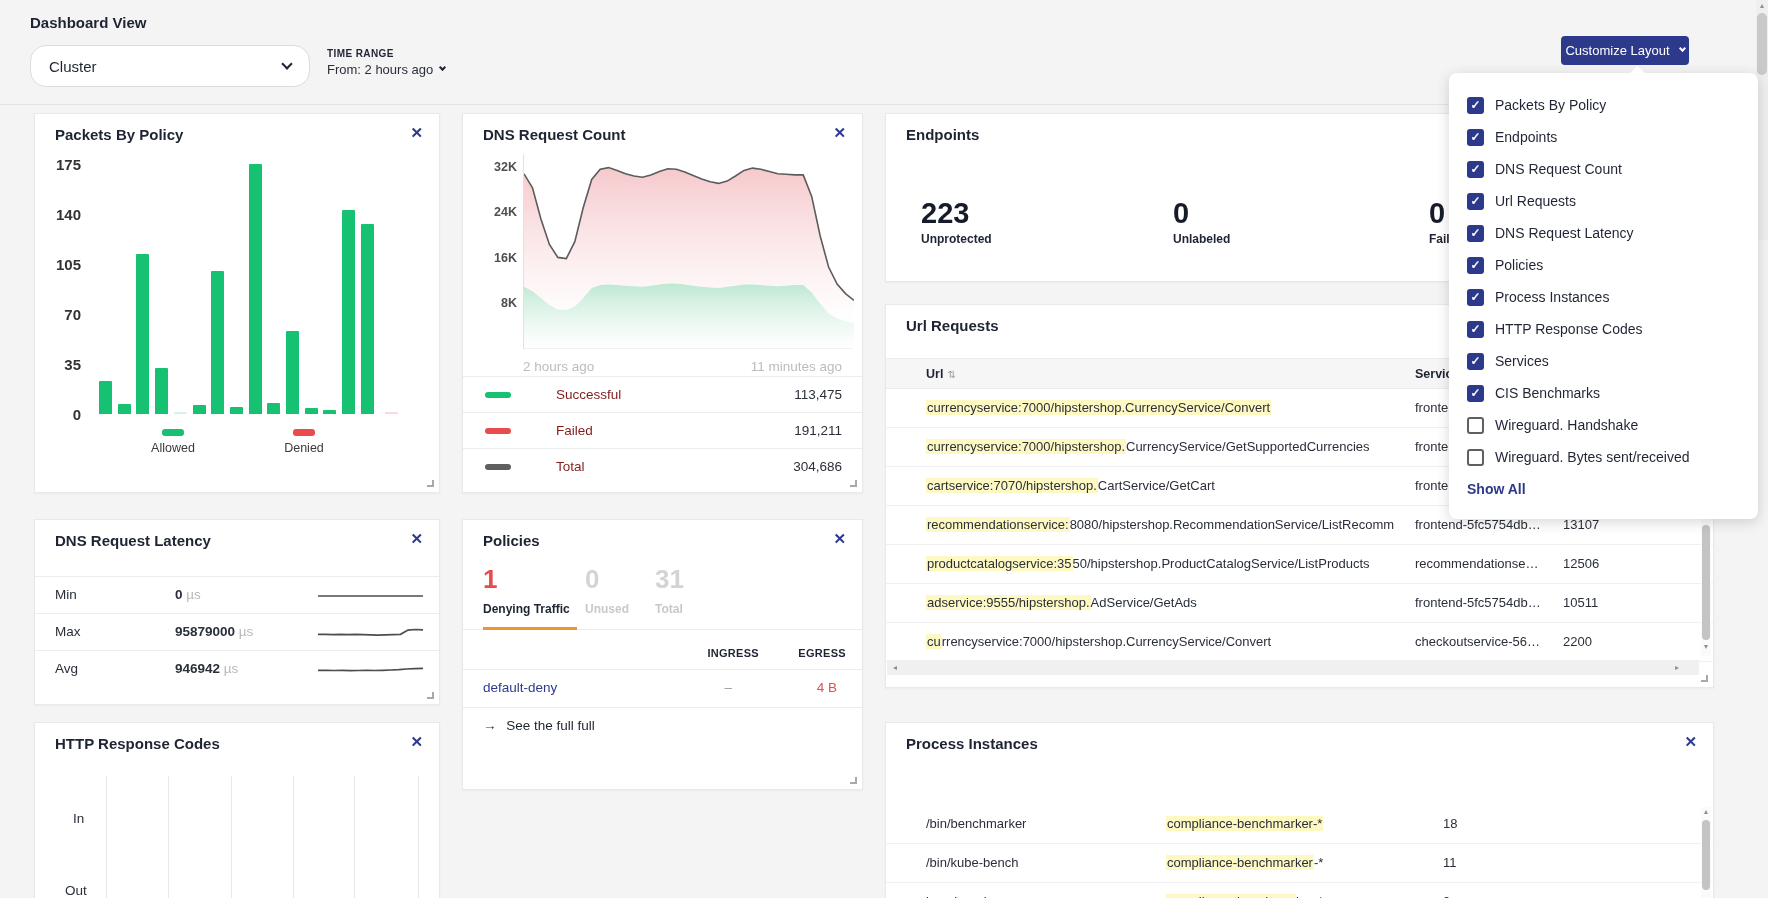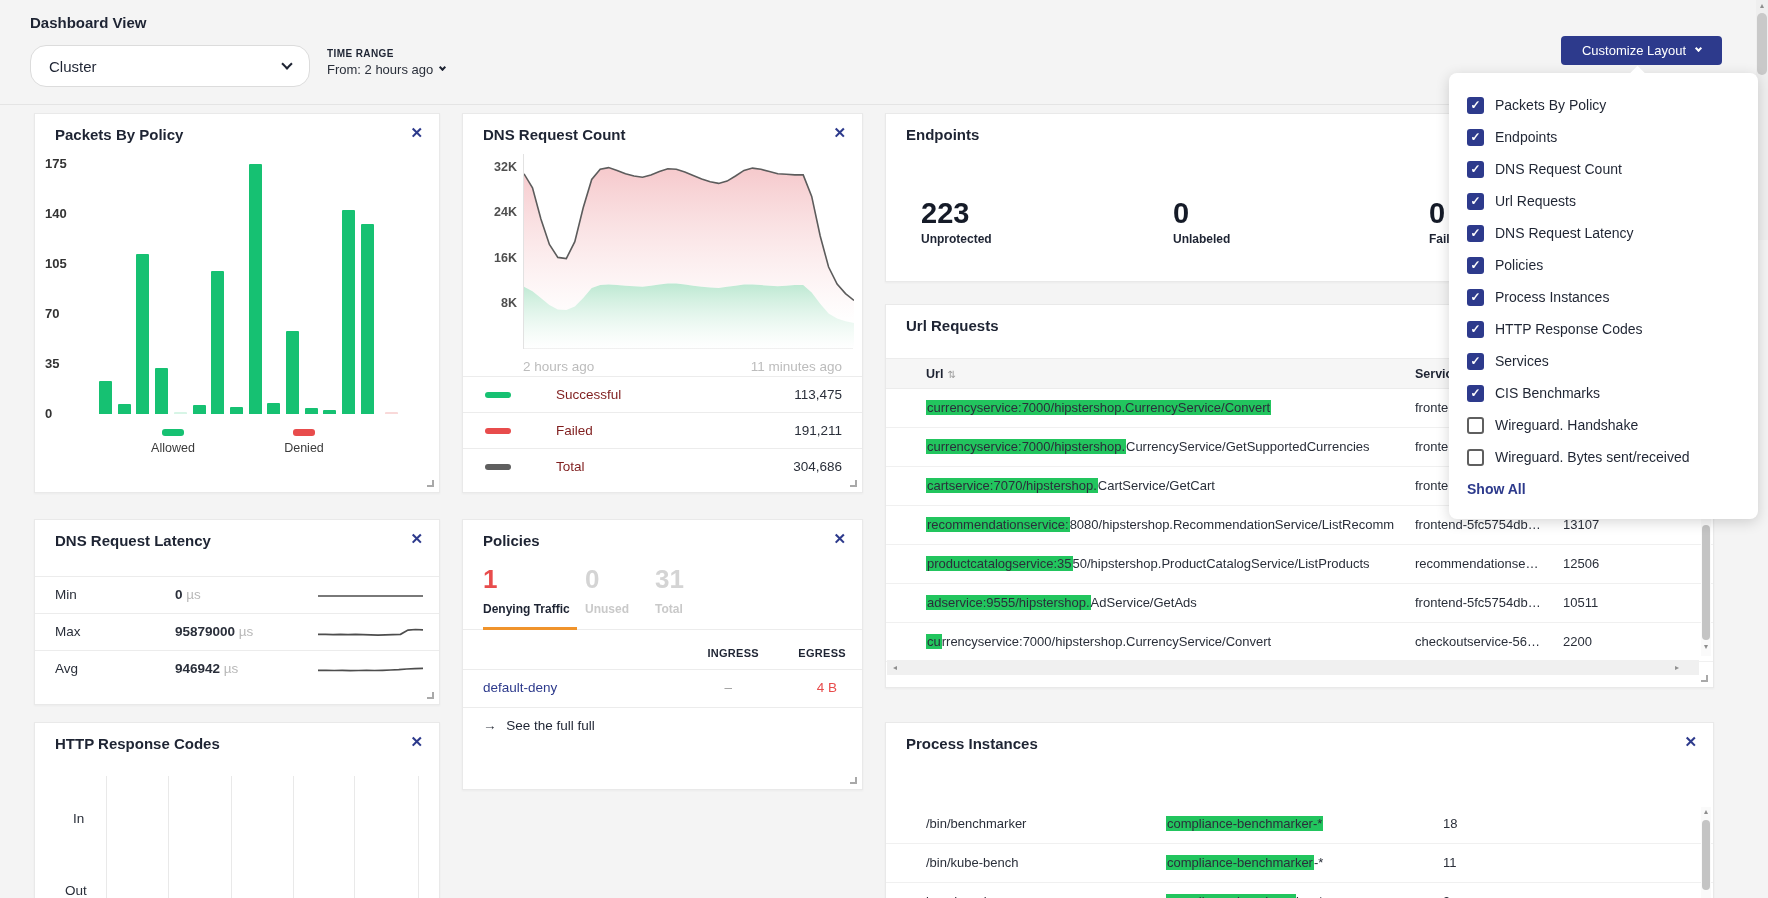--- a/index.html
+++ b/index.html
@@ -14,21 +14,21 @@
   .view-select .chev { margin-left:auto; }
   .chev { width:8px; height:8px; border-right:2px solid #1e2433; border-bottom:2px solid #1e2433;
     transform:rotate(45deg); display:inline-block; margin-top:-4px; }
   .chev.small { width:5px; height:5px; }
   .chev.white { border-color:#fff; }
   .time-range { position:absolute; left:327px; top:48px; }
   .tr-label { font-size:10px; font-weight:700; letter-spacing:.4px; color:#1e2433; }
   .tr-value { font-size:13px; color:#2a2f3a; margin-top:3px; display:flex; align-items:center; gap:7px; cursor:pointer; }
   .hdr-sep { position:absolute; left:0; top:104px; width:100%; height:1px; background:#e4e4e4; }
 
-  .customize-btn { position:absolute; left:1561px; top:36px; width:161px; height:29px; background:#2d3a8c;
+  .customize-btn { position:absolute; left:1561px; top:36px; width:128px; height:29px; background:#2d3a8c;
     border-radius:4px; color:#fff; font-size:13px; display:flex; align-items:center; justify-content:center;
     gap:10px; cursor:pointer; z-index:60; }
 
   
   .page-scroll { position:absolute; right:0; top:0; width:12px; height:240px; background:#efefef; z-index:5; }
   .page-scroll .thumb { position:absolute; left:1px; top:13px; width:10px; height:62px; background:#c9c9c9; border-radius:5px; }
   .scroll-arrow { position:absolute; font-size:8px; color:#8e8e8e; width:12px; text-align:center; }
 
   
   .panel { position:absolute; background:#fff; border:1px solid #e9e9e9; box-shadow:0 1px 2px rgba(0,0,0,.04); }
@@ -40,21 +40,21 @@
   #p-packets   { left:34px;  top:113px; width:406px; height:380px; }
   #p-dnscount  { left:462px; top:113px; width:401px; height:380px; }
   #p-endpoints { left:885px; top:113px; width:829px; height:169px; }
   #p-urlreq    { left:885px; top:304px; width:829px; height:384px; }
   #p-latency   { left:34px;  top:519px; width:406px; height:186px; }
   #p-policies  { left:462px; top:519px; width:401px; height:271px; }
   #p-http      { left:34px;  top:722px; width:406px; height:220px; }
   #p-process   { left:885px; top:722px; width:829px; height:220px; }
 
   
-  .y-lab { position:absolute; width:36px; font-size:13px; font-weight:600; color:#333; }
+  .y-lab { position:absolute; width:36px; text-align:right; font-size:15px; font-weight:600; color:#333; }
   .bar { position:absolute; width:13px; border-radius:1px 1px 0 0; }
   .leg-swatch { position:absolute; width:22px; height:7px; border-radius:3px; }
   .leg-text { position:absolute; width:80px; text-align:center; font-size:12.5px; color:#3b3b3b; }
 
   
   .dns-plot { position:absolute; left:60px; top:40px; width:330px; height:195px;
     border-left:1px solid #e2e2e2; border-bottom:1px solid #e2e2e2; }
   .tick-lab { position:absolute; width:40px; text-align:right; font-size:12.5px; font-weight:600; color:#4f4f4f; }
   .x-lab { position:absolute; top:245px; font-size:13.5px; color:#bcbcbc; }
   .dns-leg-row { position:absolute; left:0; width:100%; height:36px; border-top:1px solid #ececec; }
@@ -67,21 +67,21 @@
   .ep-num { font-size:29px; font-weight:700; color:#151b28; }
   .ep-lab { font-size:12px; font-weight:700; color:#1e2433; margin-top:2px; }
 
   
   .thead { position:absolute; left:0; width:100%; background:#f6f6f6;
     border-top:1px solid #ececec; border-bottom:1px solid #ececec; }
   .th { position:absolute; font-size:12.5px; font-weight:700; color:#1e2433; top:8px; }
   .sort-ic { color:#9a9a9a; font-size:10px; font-weight:400; margin-left:4px; }
   .t-row { position:absolute; left:0; width:100%; height:39px; border-bottom:1px solid #f0f0f0; font-size:13px; color:#2a2f3a; }
   .cell { position:absolute; top:11px; white-space:nowrap; overflow:hidden; }
-  .hl { background:#22c55e; padding:3px 1px; border-radius:2px; }
+  .hl { background:#fef9c3; padding:3px 1px; border-radius:2px; }
 
   
   .v-scroll { position:absolute; width:10px; background:#fafafa; }
   .v-thumb { position:absolute; left:1px; width:8px; background:#c4c4c4; border-radius:4px; }
   .h-scroll { position:absolute; left:1px; height:15px; background:#f0f0f0; }
 
   
   .lat-row { position:absolute; left:0; width:100%; height:37px; border-top:1px solid #ececec; }
   .lat-label { position:absolute; left:20px; top:10px; font-size:13.5px; color:#2a2f3a; }
   .lat-value { position:absolute; left:140px; top:10px; font-size:13.5px; font-weight:600; color:#2a2f3a; }

